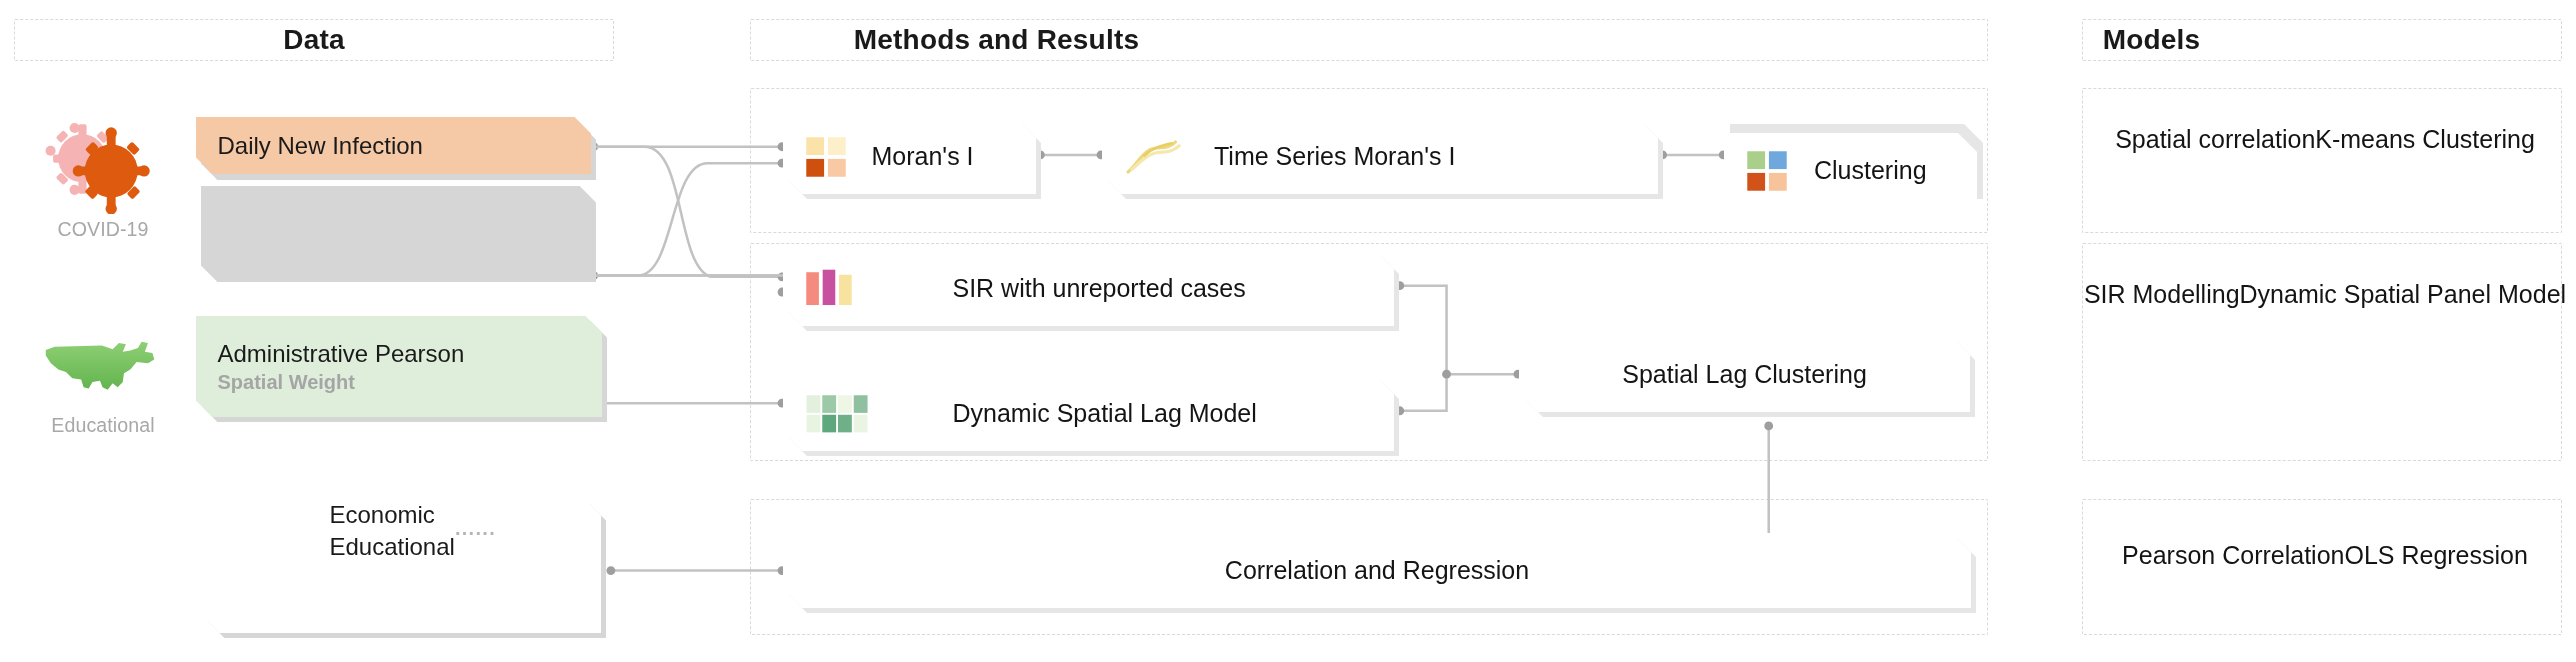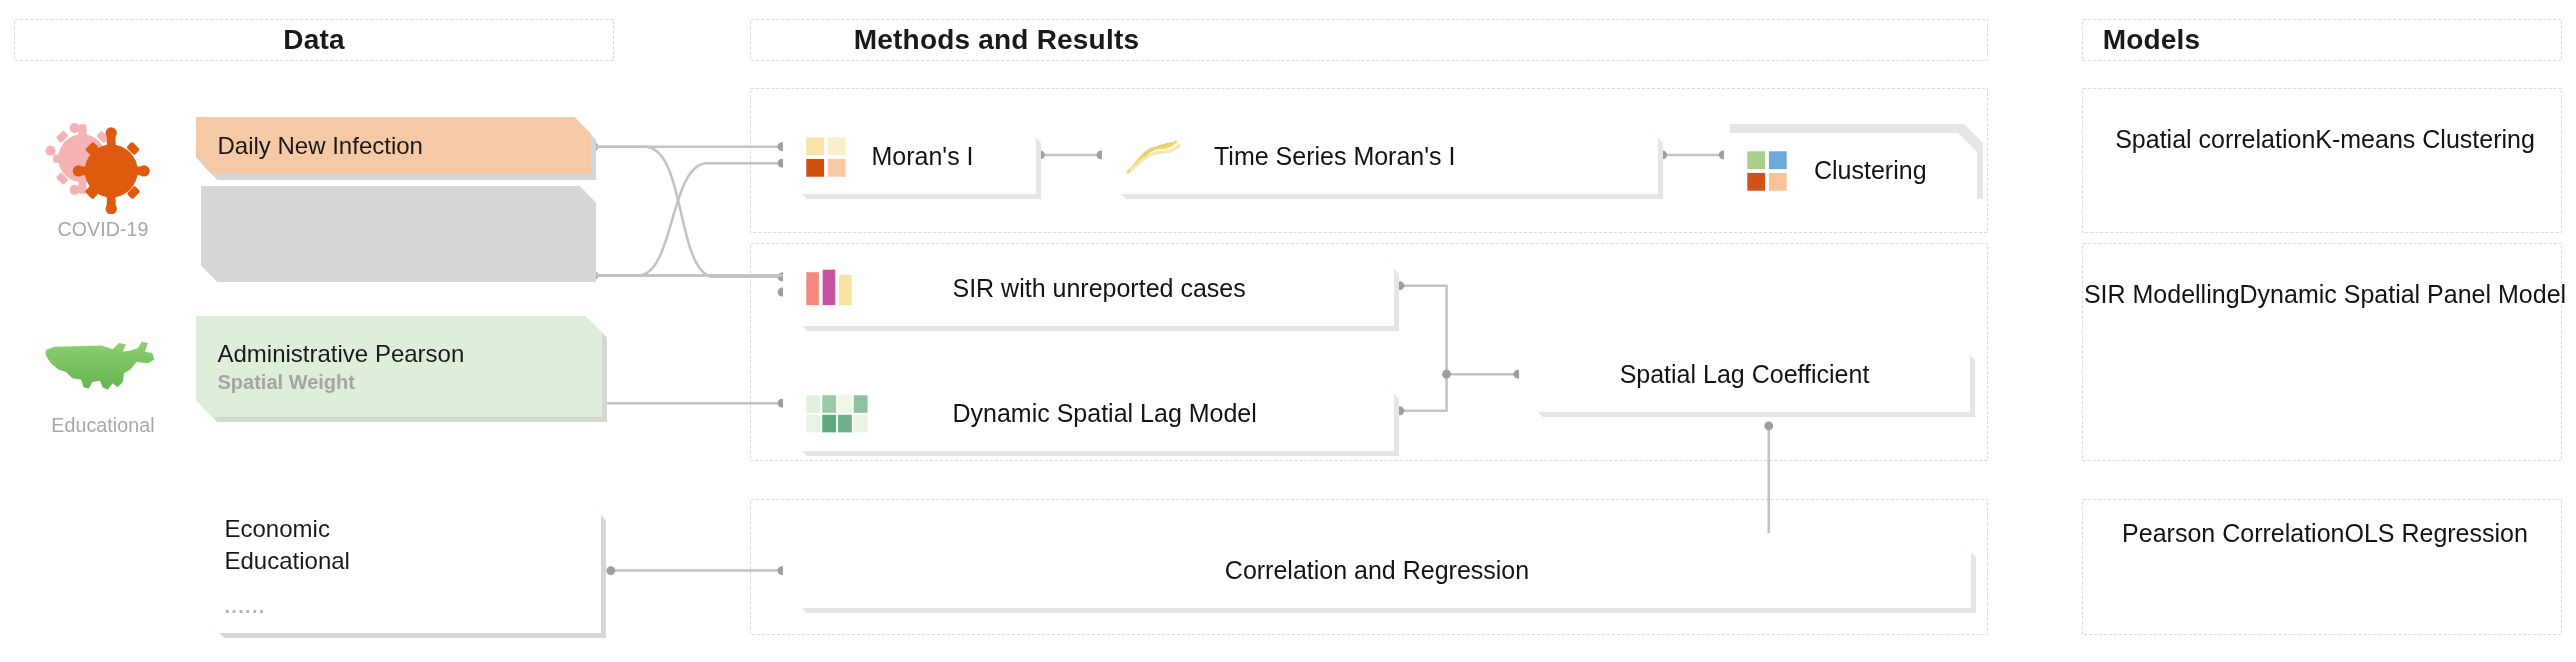--- a/index.html
+++ b/index.html
@@ -266,21 +266,21 @@
 
   <div class="tag-shadow" style="left:201px;top:186px;width:395px;height:96px;"></div>
 
   <div class="tag-shadow" style="left:201px;top:321px;width:406px;height:101px;"></div>
   <div class="tag tag-green" style="left:196px;top:316px;width:406px;height:101px;flex-direction:column;align-items:flex-start;justify-content:center;">
     <span class="tag-label">Administrative Pearson</span>
     <span class="tag-sub">Spatial  Weight</span>
   </div>
 
   <div class="tag-shadow" style="left:208px;top:504px;width:398px;height:134px;"></div>
-  <div class="tag tag-white" style="left:203px;top:499px;width:398px;height:134px;flex-direction:column;align-items:flex-start;justify-content:center;">
+  <div class="tag tag-white" style="left:203px;top:499px;width:398px;height:134px;flex-direction:row;align-items:flex-start;justify-content:center;">
     <span class="tag-label">Economic
 Educational</span>
     <span class="tag-sub" style="margin-top:16.4px;color:#b5b5b5;letter-spacing:1.3px;">......</span>
   </div>
 
   <div class="mbox-shadow" style="left:788px;top:124px;width:253px;height:75px;"></div>
   <div class="mbox" style="left:783px;top:119px;width:253px;height:75px;padding-left:21.5px;">
     <svg class="mbox-icon" width="42" height="42" viewBox="0 0 66 66">
       <rect x="2" y="2" width="28" height="28" fill="#fbe2a8"></rect>
       <rect x="36" y="2" width="28" height="28" fill="#fdefc9"></rect>
@@ -331,37 +331,37 @@
       <rect x="2" y="33" width="22" height="28" fill="#e9f3e2"></rect>
       <rect x="27" y="33" width="22" height="28" fill="#5fa87d"></rect>
       <rect x="52" y="33" width="22" height="28" fill="#6fb089"></rect>
       <rect x="77" y="33" width="22" height="28" fill="#eaf4e3"></rect>
     </svg>
     <span class="mbox-label" style="margin-left:82px;">Dynamic Spatial Lag Model</span>
   </div>
 
   <div class="mbox-shadow" style="left:1524px;top:341px;width:451px;height:76px;"></div>
   <div class="mbox" style="left:1519px;top:336px;width:451px;height:76px;justify-content:center;padding-left:0;">
-    <span class="mbox-label">Spatial Lag Coefficient</span>
+    <span class="mbox-label">Spatial Lag Clustering</span>
   </div>
 
   <div class="mbox-shadow" style="left:788px;top:538px;width:1188px;height:75px;"></div>
   <div class="mbox" style="left:783px;top:533px;width:1188px;height:75px;justify-content:center;padding-left:0;">
     <span class="mbox-label">Correlation and Regression</span>
   </div>
 
   <div class="model-list" style="left:2104px;top:112px;width:442px;">
     <span class="model-line">Spatial correlation</span>
     <span class="model-line">K-means Clustering</span>
   </div>
 
   <div class="model-list" style="left:2104px;top:267px;width:442px;">
     <span class="model-line">SIR Modelling</span>
     <span class="model-line">Dynamic Spatial Panel Model</span>
   </div>
 
-  <div class="model-list" style="left:2104px;top:506px;width:442px;">
+  <div class="model-list" style="left:2104px;top:528px;width:442px;">
     <span class="model-line">Pearson Correlation</span>
     <span class="model-line">OLS Regression</span>
   </div>
 
 </div>
 
 
 </body></html>

